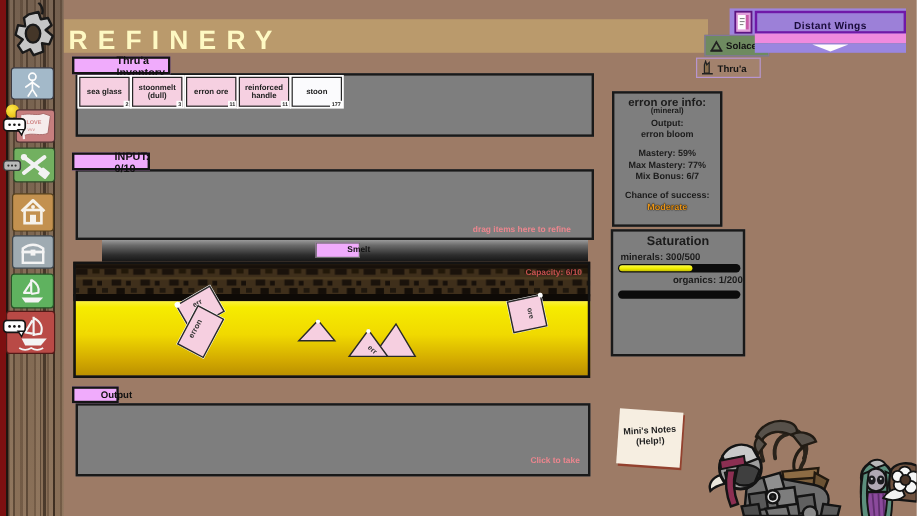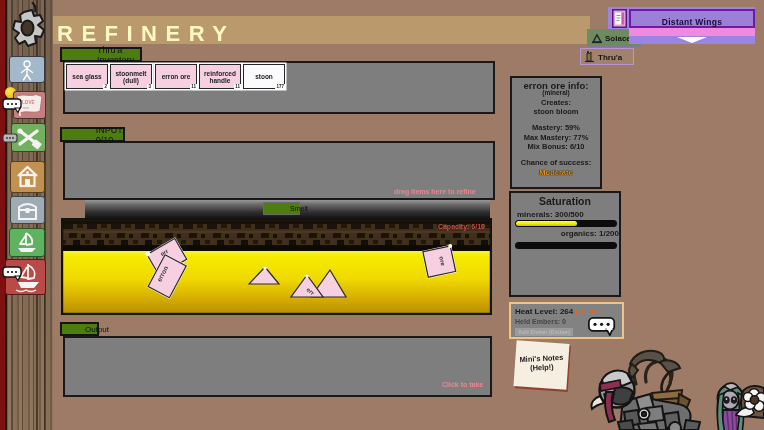--- a/index.html
+++ b/index.html
@@ -1,21 +1,21 @@
 <!DOCTYPE html>
 <html><head>
 <meta charset="utf-8">
 <style>
   html,body{margin:0;padding:0;}
   #stage{position:relative;width:764px;height:430px;overflow:hidden;
     background:#9d7b66;font-family:"Liberation Sans",sans-serif;}
   .abs{position:absolute;}
   .panel{position:absolute;background:#7e7e7e;border:2px solid #191919;box-sizing:border-box;}
-  .label{position:absolute;background:#4d7c0f;border:2px solid #151515;box-sizing:border-box;
-    color:#111;font-weight:normal;display:flex;align-items:center;justify-content:center;padding-left:35px;}
+  .label{position:absolute;background:#f0abfc;border:2px solid #151515;box-sizing:border-box;
+    color:#111;font-weight:bold;display:flex;align-items:center;justify-content:center;padding-left:35px;}
   .hint{position:absolute;color:#ec868e;font-size:7px;font-weight:bold;}
   .card{position:absolute;width:42px;height:25px;background:#f6d0e1;
     border:1px solid #262626;box-shadow:0 0 0 1.5px #fdfdfd;box-sizing:border-box;
     display:flex;align-items:center;justify-content:center;text-align:center;}
   .card span{font-size:6.5px;font-weight:bold;color:#222;line-height:7px;}
   .card i{position:absolute;right:-1px;bottom:-2px;background:#fdfdfd;color:#222;
     font-style:normal;font-size:4.5px;font-weight:bold;padding:0 1px;line-height:6px;}
   .rl{position:absolute;left:0;right:0;color:#1b1b1b;font-weight:bold;text-align:center;font-size:7.5px;white-space:nowrap;}
 </style>
 </head>
@@ -232,56 +232,41 @@
 
   <div class="panel" style="left:63px;top:336px;width:429px;height:61px;"></div>
 
   <div class="label" style="left:60px;top:322px;width:35px;height:14px;font-size:8px;">Output</div>
 
   <div class="hint" style="left:442px;top:381px;">Click to take</div>
 
   <div class="panel" style="left:510px;top:76px;width:92px;height:113px;">
     <div class="rl" style="top:2px;font-size:9.5px;">erron ore info:</div>
     <div class="rl" style="top:11px;font-size:6.5px;">(mineral)</div>
-    <div class="rl" style="top:20px;">Creates:</div>
-    <div class="rl" style="top:29px;">stoon bloom</div>
+    <div class="rl" style="top:20px;">Output:</div>
+    <div class="rl" style="top:29px;">erron bloom</div>
     <div class="rl" style="top:45px;">Mastery: 59%</div>
     <div class="rl" style="top:54.5px;">Max Mastery: 77%</div>
-    <div class="rl" style="top:64px;">Mix Bonus: 6/10</div>
+    <div class="rl" style="top:64px;">Mix Bonus: 6/7</div>
     <div class="rl" style="top:80px;">Chance of success:</div>
     <div class="rl" style="top:89.5px;color:#e8961c;text-shadow:0 0 1px #000,0 0 1px #000;">Moderate</div>
   </div>
 
   <div class="panel" style="left:509px;top:191px;width:112px;height:106px;">
     <div class="rl" style="top:2px;font-size:10.5px;">Saturation</div>
     <div class="rl" style="top:17px;font-size:8px;text-align:left;left:6px;">minerals: 300/500</div>
 
     <div style="position:absolute;left:4px;top:27px;width:102px;height:7px;background:#0c0c0c;border-radius:4px;">
       <div style="position:absolute;left:0.5px;top:1px;width:61px;height:5px;border-radius:3px;background:linear-gradient(180deg,#ffff45,#f0ec00 55%,#c4c000);"></div>
     </div>
     <div class="rl" style="top:36px;font-size:8px;text-align:right;left:6px;">organics: 1/200</div>
 
     <div style="position:absolute;left:4px;top:48.5px;width:102px;height:7px;background:#0c0c0c;border-radius:4px;"></div>
   </div>
 
-  <div class="abs" style="left:509px;top:302px;width:115px;height:37px;background:#828282;border:2px solid #eec489;box-sizing:border-box;">
-    <div style="position:absolute;left:4px;top:3px;font-size:8px;font-weight:bold;color:#1b1b1b;white-space:nowrap;">Heat Level: 264 <span style="color:#e0661a;">(x1.32)</span></div>
-    <div style="position:absolute;left:4px;top:14px;font-size:7px;font-weight:bold;color:#454545;white-space:nowrap;">Held Embers: 0</div>
-
-    <div style="position:absolute;left:4px;top:24px;width:58px;height:8px;background:#9b9b9b;color:#b8b8b8;font-size:5.5px;font-weight:bold;text-align:center;line-height:8px;white-space:nowrap;overflow:hidden;">Add Ember (Ember)</div>
-
-    <svg style="position:absolute;left:76px;top:12px;" width="30" height="21" viewBox="0 0 34 24">
-      <rect x="2" y="2" width="29" height="15" rx="5" fill="#fff" stroke="#141414" stroke-width="2"></rect>
-      <path d="M22 15 L26 22 L29 15 Z" fill="#fff" stroke="#141414" stroke-width="2" stroke-linejoin="round"></path>
-      <rect x="22" y="13" width="7" height="3" fill="#fff"></rect>
-      <circle cx="9" cy="9.5" r="1.8" fill="#141414"></circle>
-      <circle cx="16.5" cy="9.5" r="1.8" fill="#141414"></circle>
-      <circle cx="24" cy="9.5" r="1.8" fill="#141414"></circle>
-    </svg>
-  </div>
 
   <div class="abs" style="left:515px;top:342px;width:53px;height:46px;background:#f6eee1;transform:rotate(4deg);box-shadow:1.5px 2px 0 #93412e;">
     <div style="margin-top:12px;text-align:center;font-size:7.5px;font-weight:bold;color:#222;transform:rotate(-7deg);">Mini's Notes<br>(Help!)</div>
   </div>
 
   <div class="abs" style="left:587px;top:29px;width:54px;height:18px;background:#6e8a60;border:1px solid #84759a;box-sizing:border-box;">
     <svg style="position:absolute;left:3px;top:3px;" width="12" height="11" viewBox="0 0 12 11">
       <path d="M2 9 L6 2 L10 9 Z" fill="none" stroke="#222" stroke-width="1.4"></path>
       <path d="M1 9.5 L11 9.5" stroke="#222" stroke-width="1.2"></path>
     </svg>

